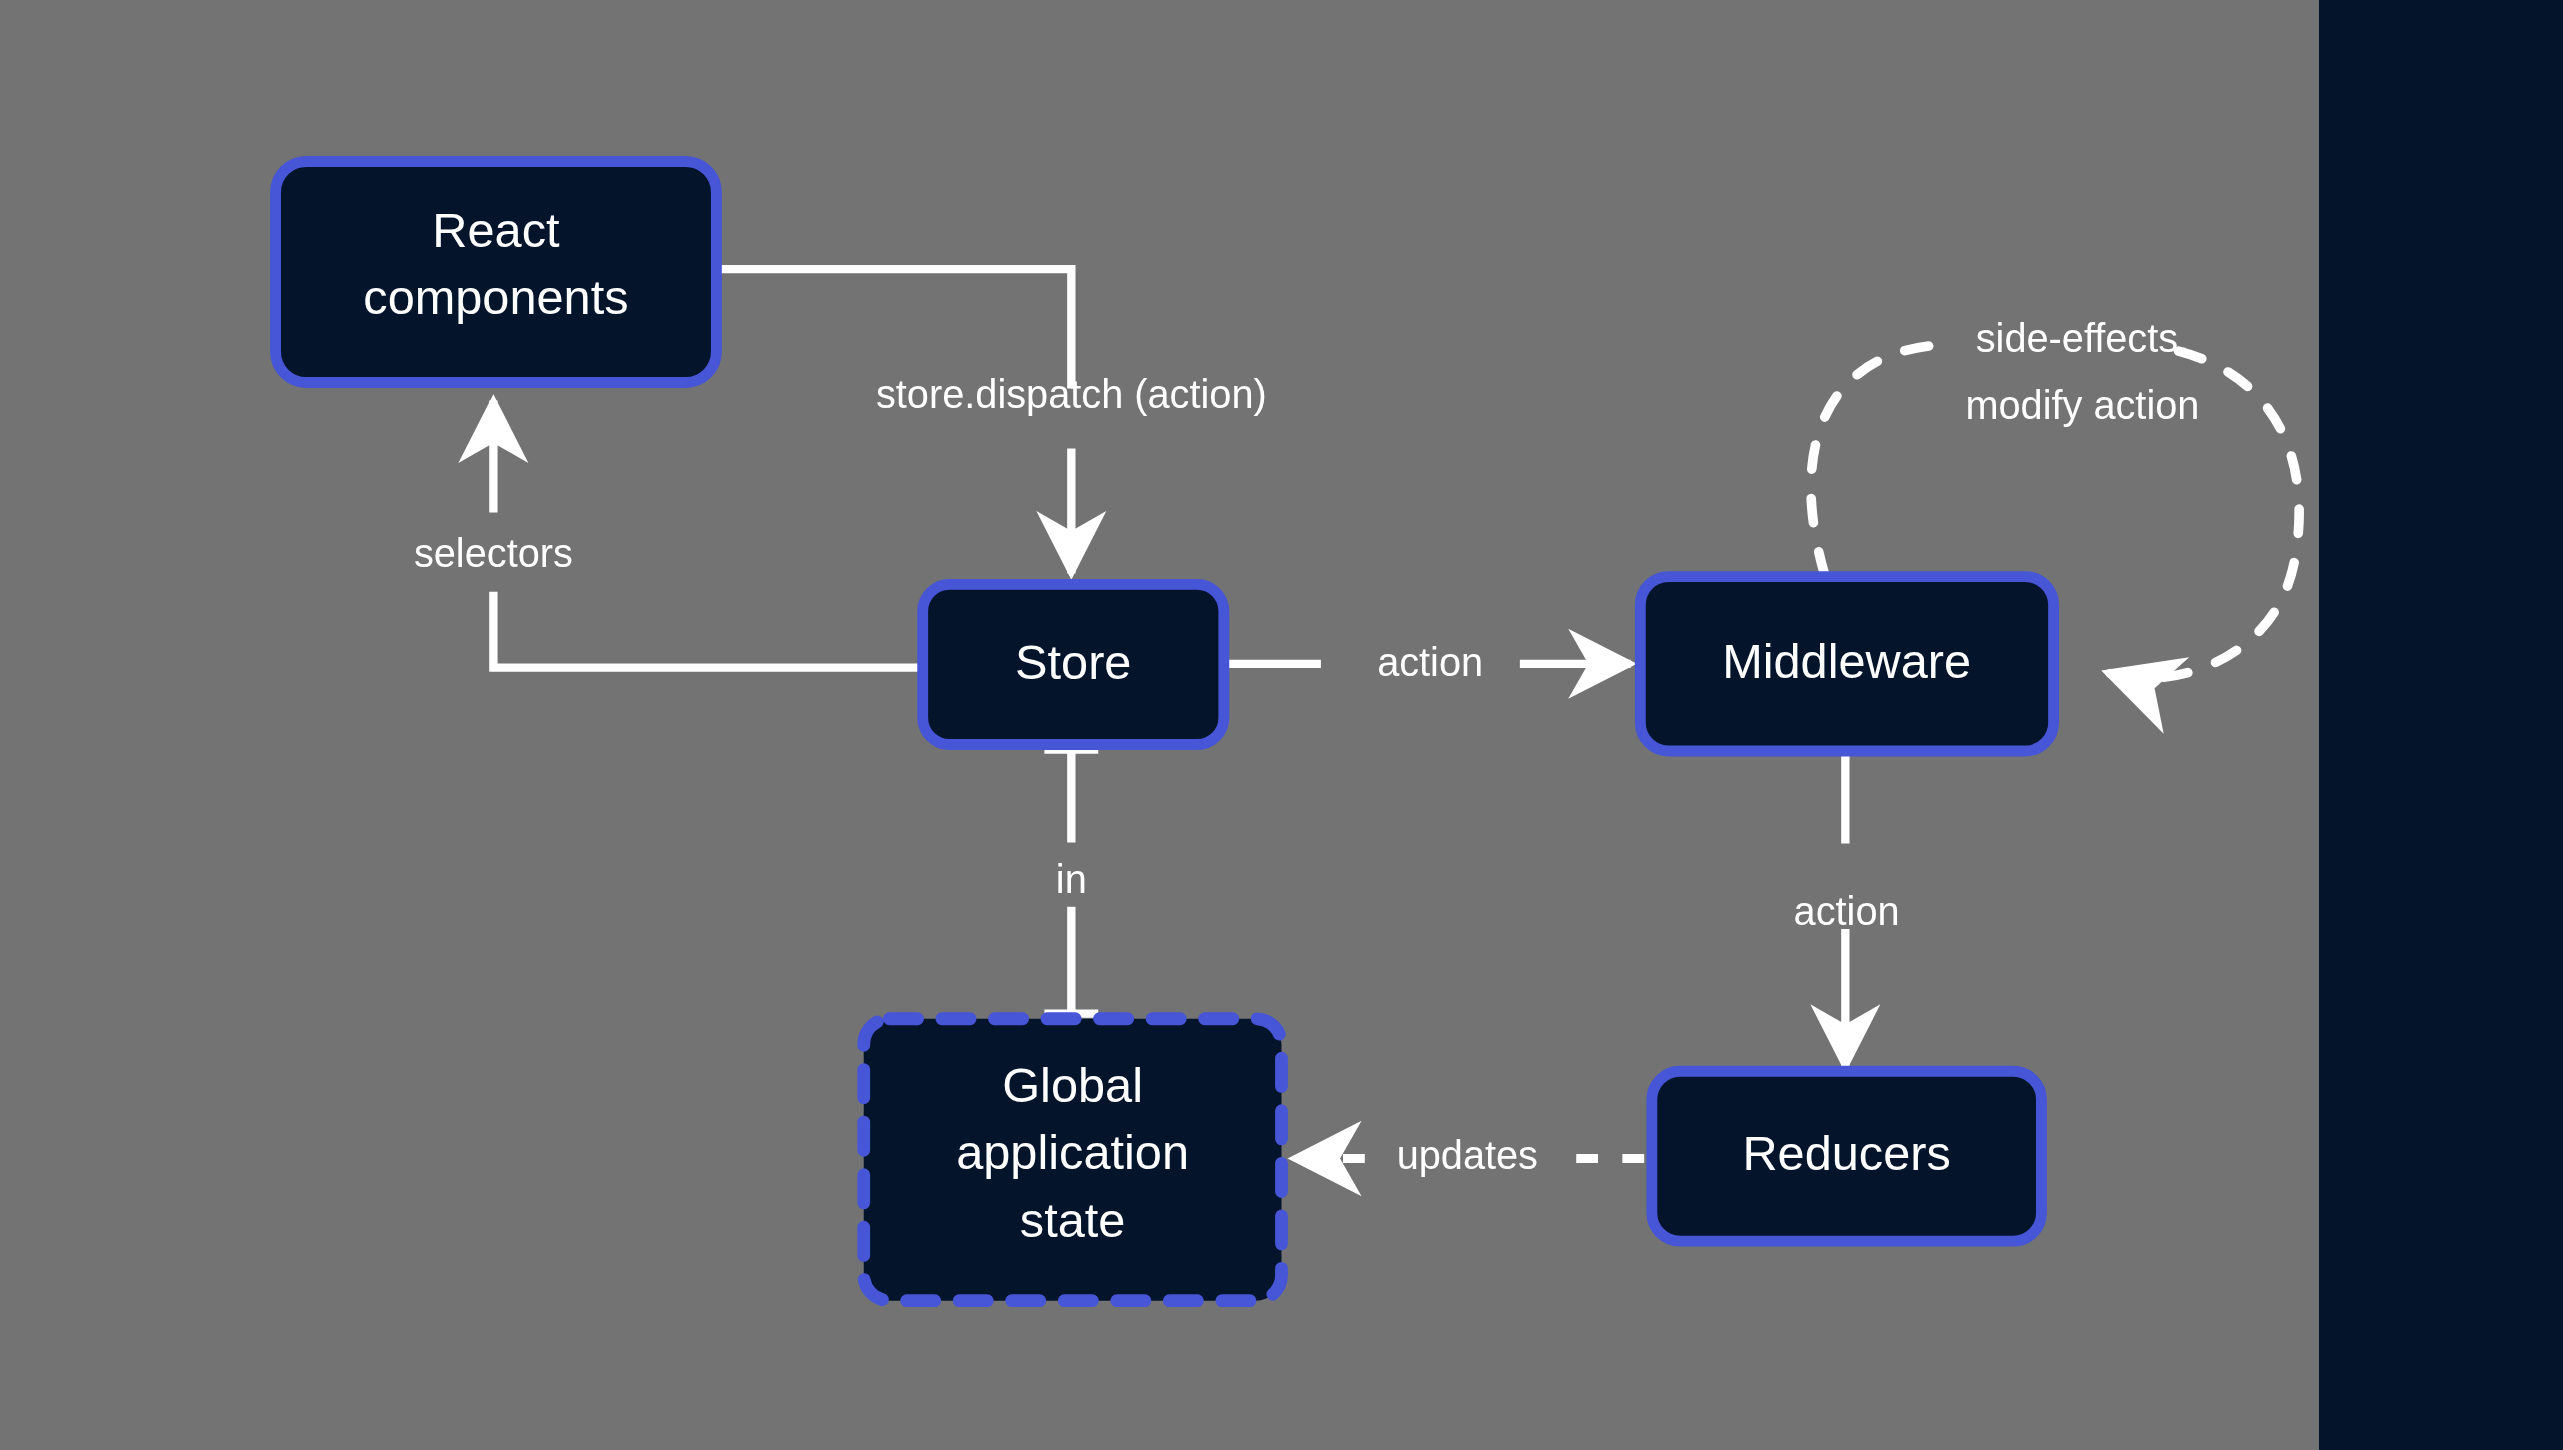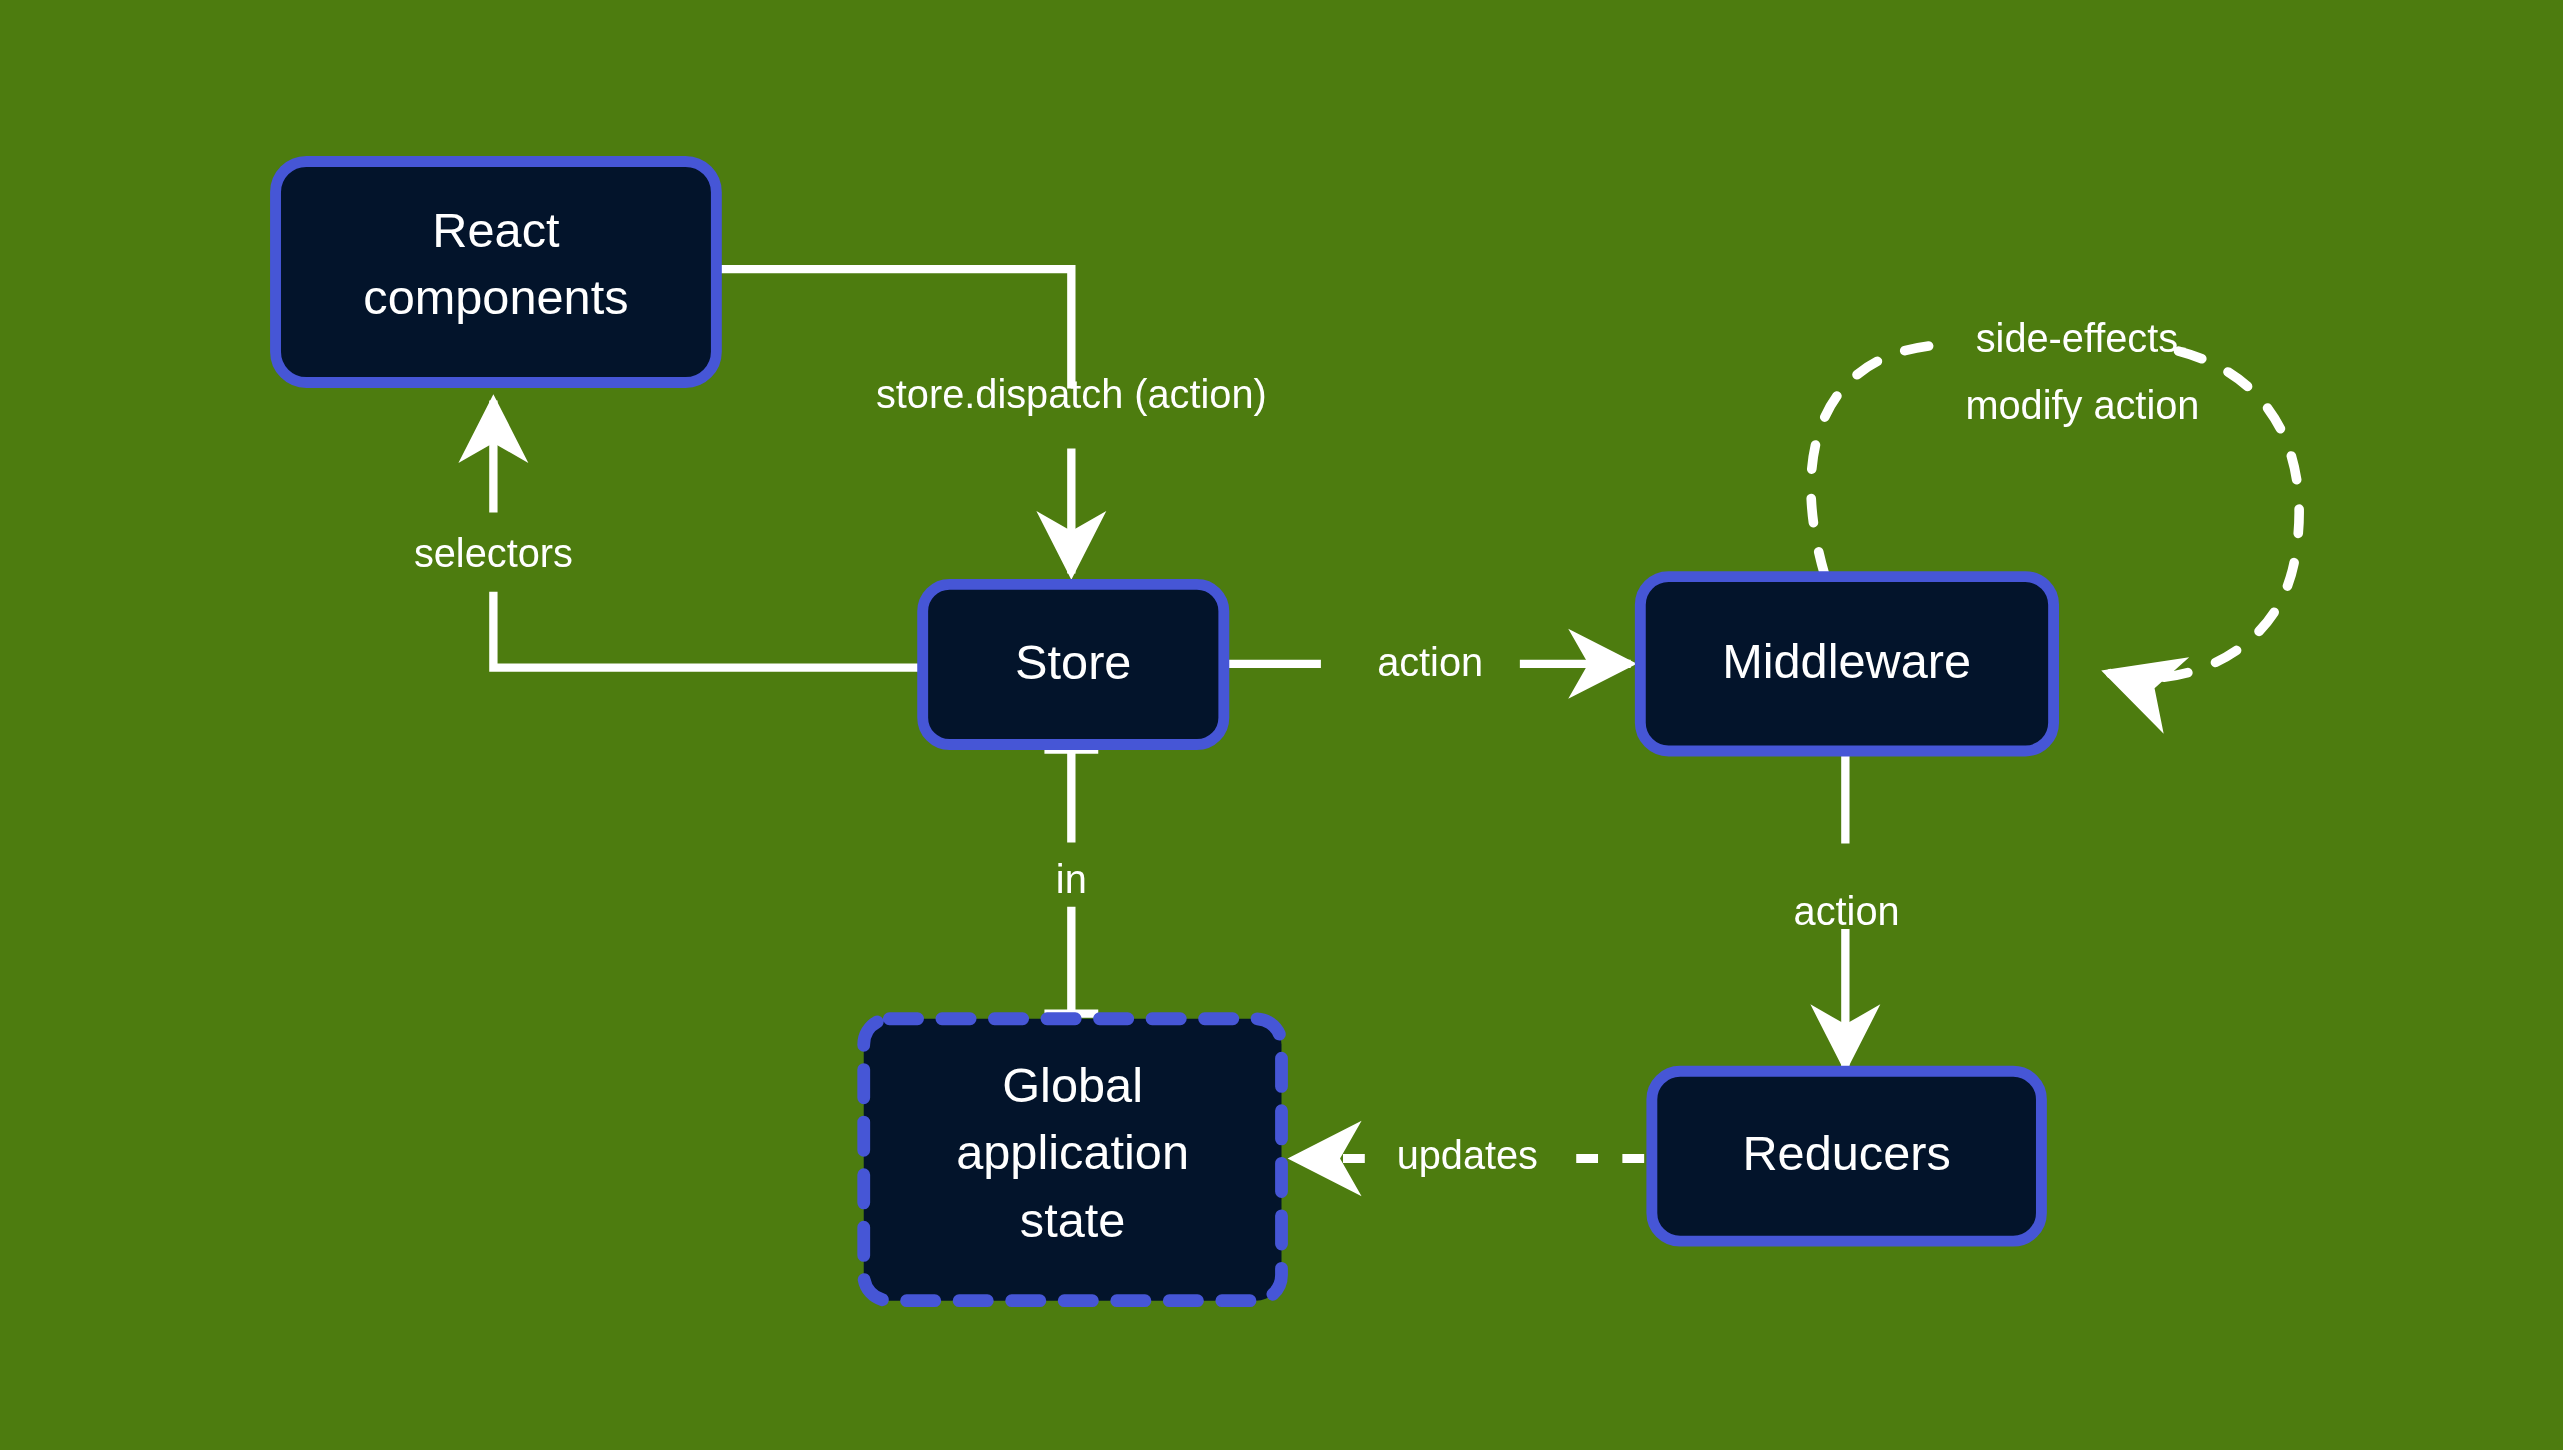--- a/index.html
+++ b/index.html
@@ -9,23 +9,23 @@
     background: #03142b;
   }
   body {
     width: 2563px;
     height: 1450px;
     overflow: hidden;
     font-family: "Liberation Sans", sans-serif;
   }
   #stage {
     position: relative;
-    width: 2563px;
+    width: 2319px;
     height: 1450px;
-    background: #4d7c0f;
+    background: #737373;
   }
   svg.layer {
     position: absolute;
     top: 0;
     left: 0;
     width: 2563px;
     height: 1450px;
   }
   .node-label {
     fill: #ffffff;

